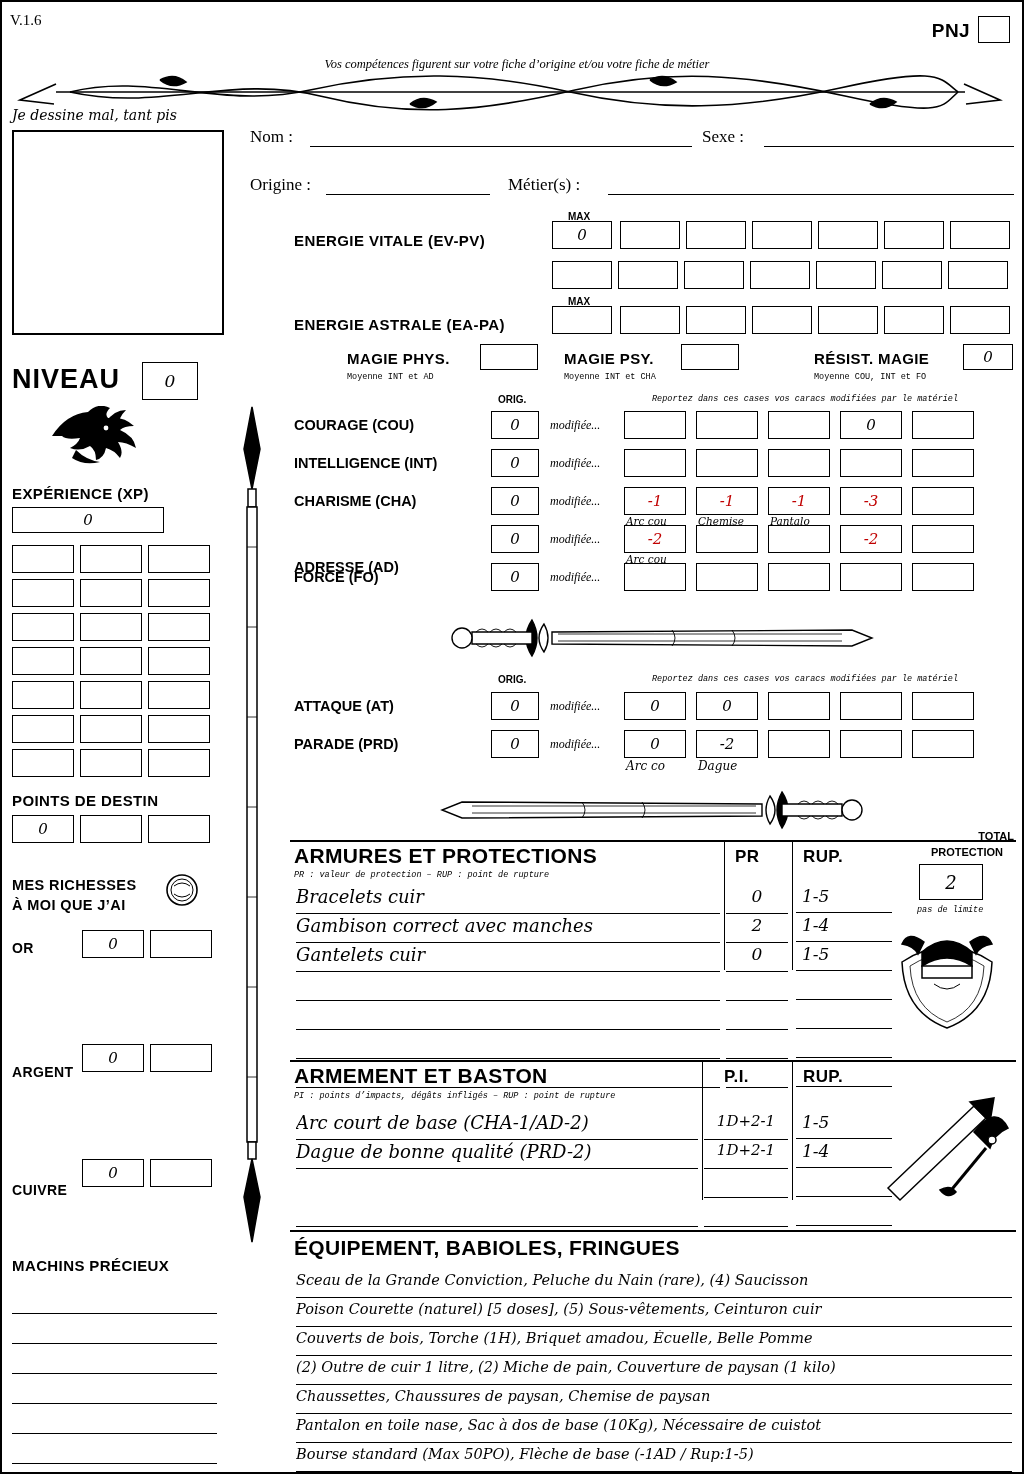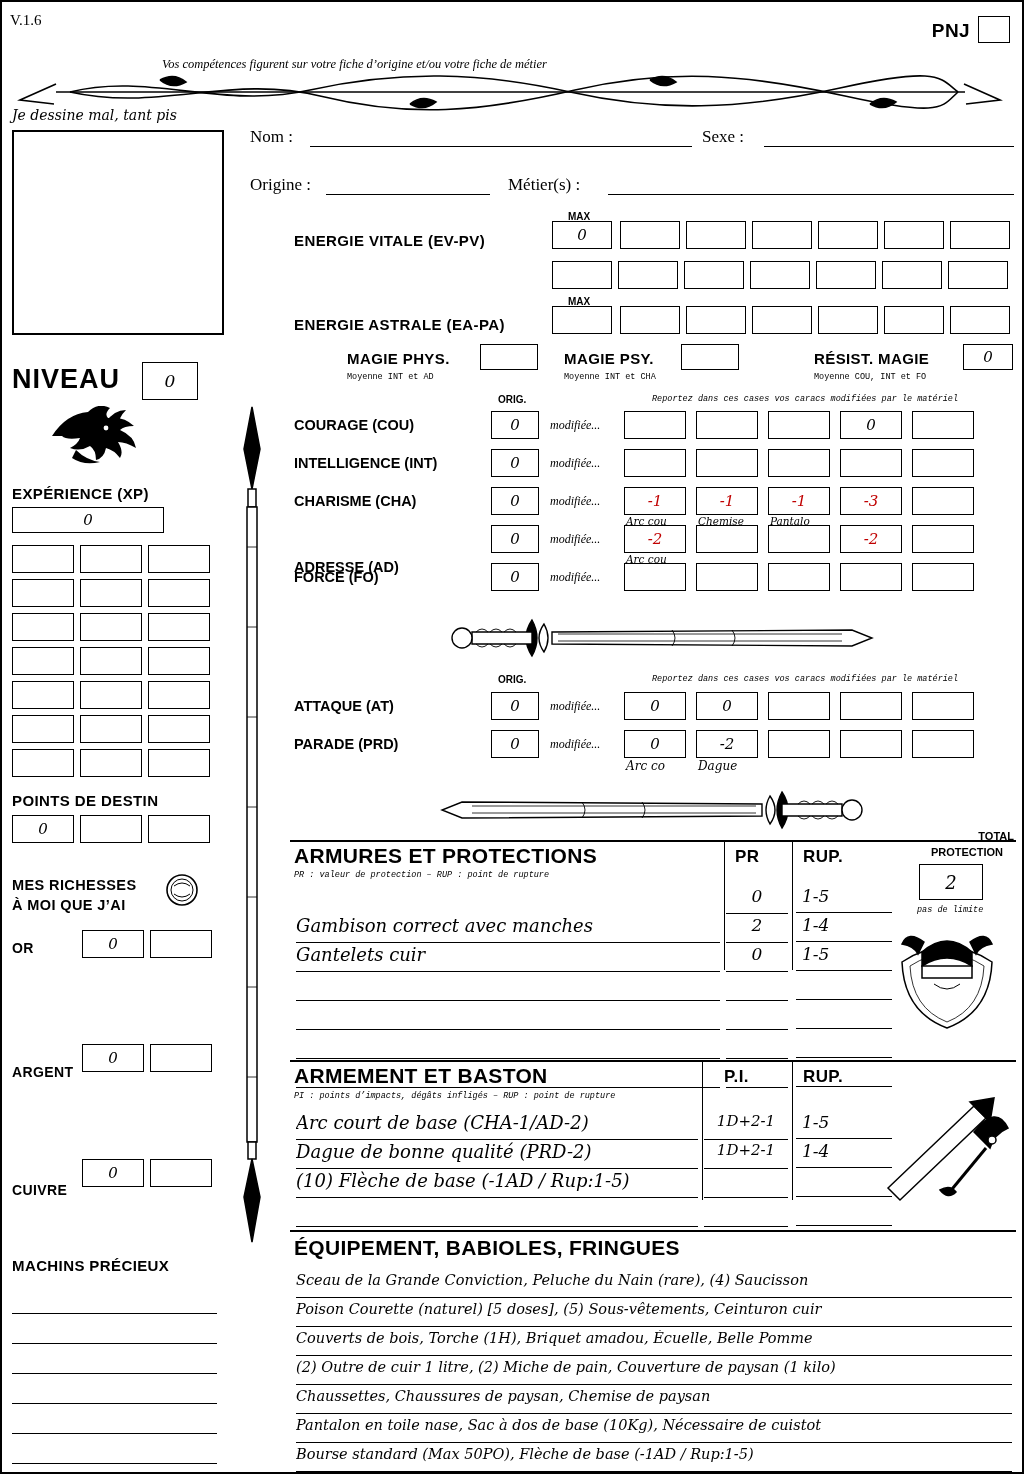--- a/index.html
+++ b/index.html
@@ -38,20 +38,21 @@
     font-weight:bold;
     font-size:37px;
     letter-spacing:1px;
     text-align:center;
     white-space:nowrap;
   }
   .subtitle{
     font-family:"Liberation Serif", serif;
     font-style:italic;
     font-size:12.5px;
+    text-align:center;
   }
   .row-label{font-family:"Liberation Sans", sans-serif;font-weight:bold;font-size:14.5px;}
   .modif{font-family:"Liberation Serif", serif;font-style:italic;font-size:12px;}
   .secthead{font-family:"Liberation Sans", sans-serif;font-weight:bold;font-size:21px;letter-spacing:.3px;}
   .eqline{
     font-family:"DejaVu Serif", serif;font-style:italic;font-size:14.5px;
     border-bottom:1px solid #000;height:25px;white-space:nowrap;overflow:hidden;
   }
   .smallcap{font-family:"Liberation Sans", sans-serif;font-weight:bold;font-size:11px;}
 </style>
@@ -362,20 +363,21 @@
     <div class="abs box" style="left:146px;top:747px;width:62px;height:28px;"></div>
     <div class="abs box val" style="left:10px;top:813px;width:62px;height:28px;">0</div>
     <div class="abs box val" style="left:78px;top:813px;width:62px;height:28px;"></div>
     <div class="abs box val" style="left:146px;top:813px;width:62px;height:28px;"></div>
     <div class="abs hand" style="left:10px;top:1285px;width:205px;height:26px;border-bottom:1.2px solid #000;font-size:14px;"></div>
     <div class="abs hand" style="left:10px;top:1315px;width:205px;height:26px;border-bottom:1.2px solid #000;font-size:14px;"></div>
     <div class="abs hand" style="left:10px;top:1345px;width:205px;height:26px;border-bottom:1.2px solid #000;font-size:14px;"></div>
     <div class="abs hand" style="left:10px;top:1375px;width:205px;height:26px;border-bottom:1.2px solid #000;font-size:14px;"></div>
     <div class="abs hand" style="left:10px;top:1405px;width:205px;height:26px;border-bottom:1.2px solid #000;font-size:14px;"></div>
     <div class="abs hand" style="left:10px;top:1435px;width:205px;height:26px;border-bottom:1.2px solid #000;font-size:14px;"></div>
+    <div class="abs hand" style="left:294px;top:884px;width:424px;height:27px;border-bottom:1.2px solid #000;font-size:18px;white-space:nowrap;overflow:hidden;">Bracelets cuir</div>
     <div class="abs hand" style="left:724px;top:884px;width:62px;height:27px;border-bottom:1.2px solid #000;font-size:17px;text-align:center;">0</div>
     <div class="abs hand" style="left:794px;top:884px;width:96px;height:27px;border-bottom:1.2px solid #000;font-size:17px;text-align:left;padding-left:6px;box-sizing:border-box;">1-5</div>
     <div class="abs hand" style="left:294px;top:913px;width:424px;height:27px;border-bottom:1.2px solid #000;font-size:18px;white-space:nowrap;overflow:hidden;">Gambison correct avec manches</div>
     <div class="abs hand" style="left:724px;top:913px;width:62px;height:27px;border-bottom:1.2px solid #000;font-size:17px;text-align:center;">2</div>
     <div class="abs hand" style="left:794px;top:913px;width:96px;height:27px;border-bottom:1.2px solid #000;font-size:17px;text-align:left;padding-left:6px;box-sizing:border-box;">1-4</div>
     <div class="abs hand" style="left:294px;top:942px;width:424px;height:27px;border-bottom:1.2px solid #000;font-size:18px;white-space:nowrap;overflow:hidden;">Gantelets cuir</div>
     <div class="abs hand" style="left:724px;top:942px;width:62px;height:27px;border-bottom:1.2px solid #000;font-size:17px;text-align:center;">0</div>
     <div class="abs hand" style="left:794px;top:942px;width:96px;height:27px;border-bottom:1.2px solid #000;font-size:17px;text-align:left;padding-left:6px;box-sizing:border-box;">1-5</div>
     <div class="abs hand" style="left:294px;top:971px;width:424px;height:27px;border-bottom:1.2px solid #000;font-size:18px;white-space:nowrap;overflow:hidden;"></div>
     <div class="abs hand" style="left:724px;top:971px;width:62px;height:27px;border-bottom:1.2px solid #000;font-size:17px;text-align:center;"></div>
@@ -388,21 +390,20 @@
     <div class="abs hand" style="left:794px;top:1029px;width:96px;height:27px;border-bottom:1.2px solid #000;font-size:17px;text-align:left;padding-left:6px;box-sizing:border-box;"></div>
     <div class="abs hand" style="left:294px;top:1058px;width:424px;height:27px;border-bottom:1.2px solid #000;font-size:18px;white-space:nowrap;overflow:hidden;"></div>
     <div class="abs hand" style="left:724px;top:1058px;width:62px;height:27px;border-bottom:1.2px solid #000;font-size:17px;text-align:center;"></div>
     <div class="abs hand" style="left:794px;top:1058px;width:96px;height:27px;border-bottom:1.2px solid #000;font-size:17px;text-align:left;padding-left:6px;box-sizing:border-box;"></div>
     <div class="abs hand" style="left:294px;top:1110px;width:402px;height:27px;border-bottom:1.2px solid #000;font-size:18px;white-space:nowrap;overflow:hidden;">Arc court de base (CHA-1/AD-2)</div>
     <div class="abs hand" style="left:702px;top:1110px;width:84px;height:27px;border-bottom:1.2px solid #000;font-size:15px;text-align:center;">1D+2-1</div>
     <div class="abs hand" style="left:794px;top:1110px;width:96px;height:27px;border-bottom:1.2px solid #000;font-size:17px;padding-left:6px;box-sizing:border-box;">1-5</div>
     <div class="abs hand" style="left:294px;top:1139px;width:402px;height:27px;border-bottom:1.2px solid #000;font-size:18px;white-space:nowrap;overflow:hidden;">Dague de bonne qualité (PRD-2)</div>
     <div class="abs hand" style="left:702px;top:1139px;width:84px;height:27px;border-bottom:1.2px solid #000;font-size:15px;text-align:center;">1D+2-1</div>
     <div class="abs hand" style="left:794px;top:1139px;width:96px;height:27px;border-bottom:1.2px solid #000;font-size:17px;padding-left:6px;box-sizing:border-box;">1-4</div>
-    <div class="abs hand" style="left:294px;top:1168px;width:402px;height:27px;border-bottom:1.2px solid #000;font-size:18px;white-space:nowrap;overflow:hidden;">(10) Flèche de base (-1AD / Rup:1-5)</div>
     <div class="abs hand" style="left:702px;top:1168px;width:84px;height:27px;border-bottom:1.2px solid #000;font-size:15px;text-align:center;"></div>
     <div class="abs hand" style="left:794px;top:1168px;width:96px;height:27px;border-bottom:1.2px solid #000;font-size:17px;padding-left:6px;box-sizing:border-box;"></div>
     <div class="abs hand" style="left:294px;top:1197px;width:402px;height:27px;border-bottom:1.2px solid #000;font-size:18px;white-space:nowrap;overflow:hidden;"></div>
     <div class="abs hand" style="left:702px;top:1197px;width:84px;height:27px;border-bottom:1.2px solid #000;font-size:15px;text-align:center;"></div>
     <div class="abs hand" style="left:794px;top:1197px;width:96px;height:27px;border-bottom:1.2px solid #000;font-size:17px;padding-left:6px;box-sizing:border-box;"></div>
     <div class="abs eqline" style="left:294px;top:1270px;width:716px;">Sceau de la Grande Conviction, Peluche du Nain (rare), (4) Saucisson</div>
     <div class="abs eqline" style="left:294px;top:1299px;width:716px;">Poison Courette (naturel) [5 doses], (5) Sous-vêtements, Ceinturon cuir</div>
     <div class="abs eqline" style="left:294px;top:1328px;width:716px;">Couverts de bois, Torche (1H), Briquet amadou, Écuelle, Belle Pomme</div>
     <div class="abs eqline" style="left:294px;top:1357px;width:716px;">(2) Outre de cuir 1 litre, (2) Miche de pain, Couverture de paysan (1 kilo)</div>
     <div class="abs eqline" style="left:294px;top:1386px;width:716px;">Chaussettes, Chaussures de paysan, Chemise de paysan</div>

